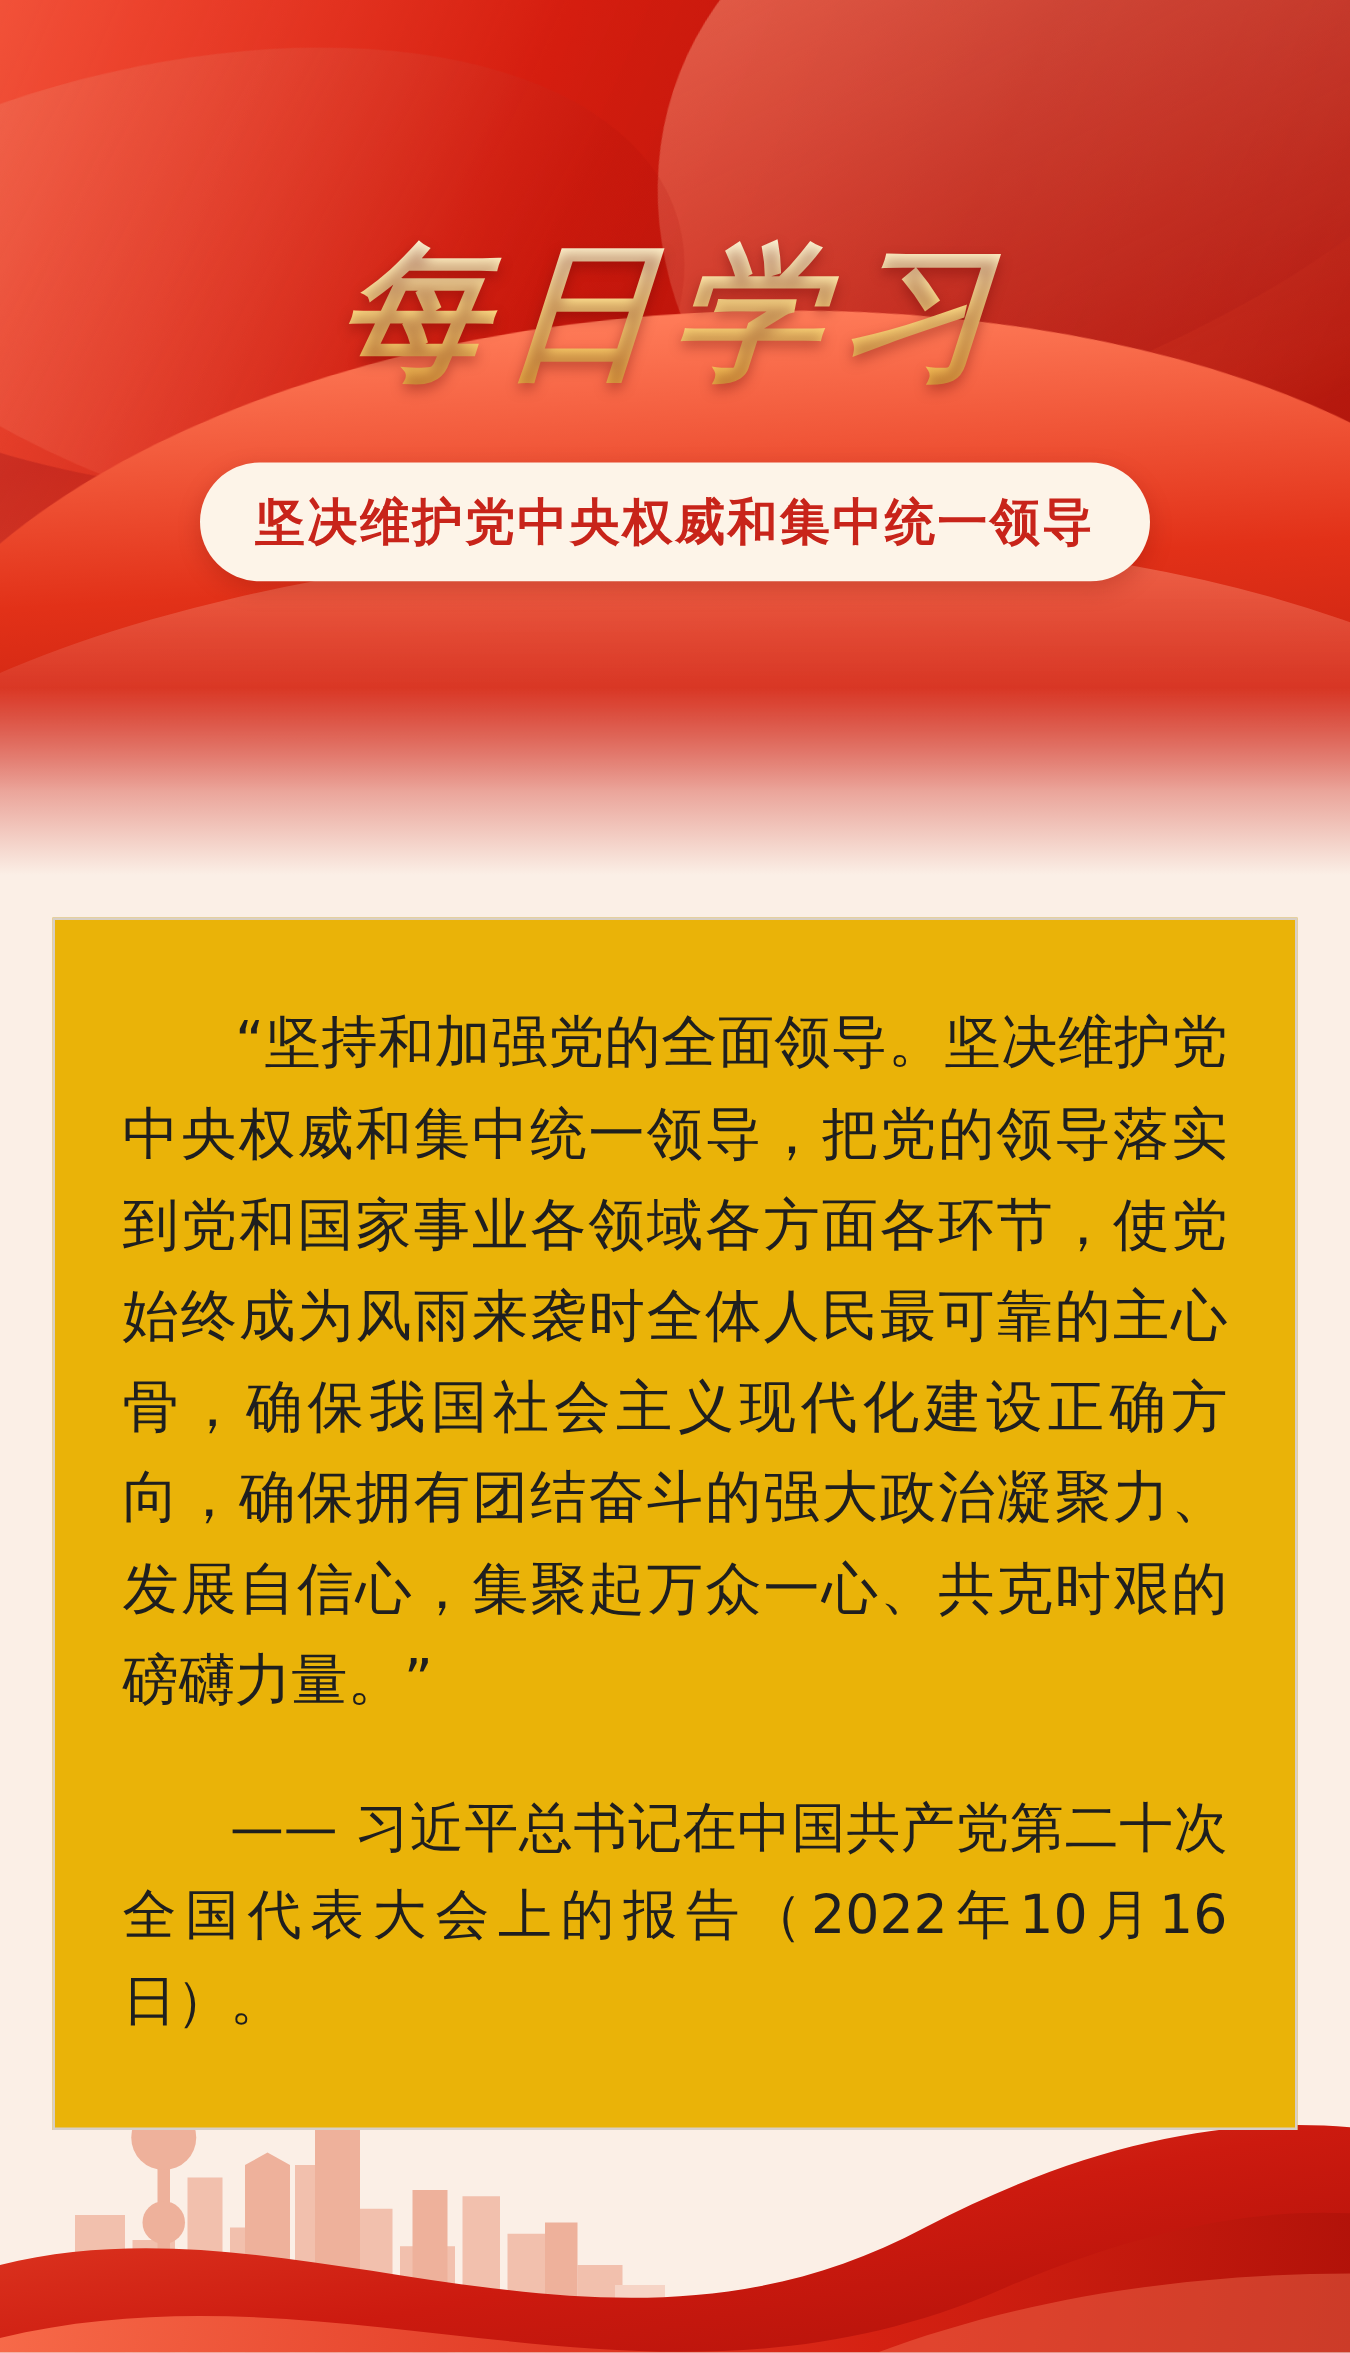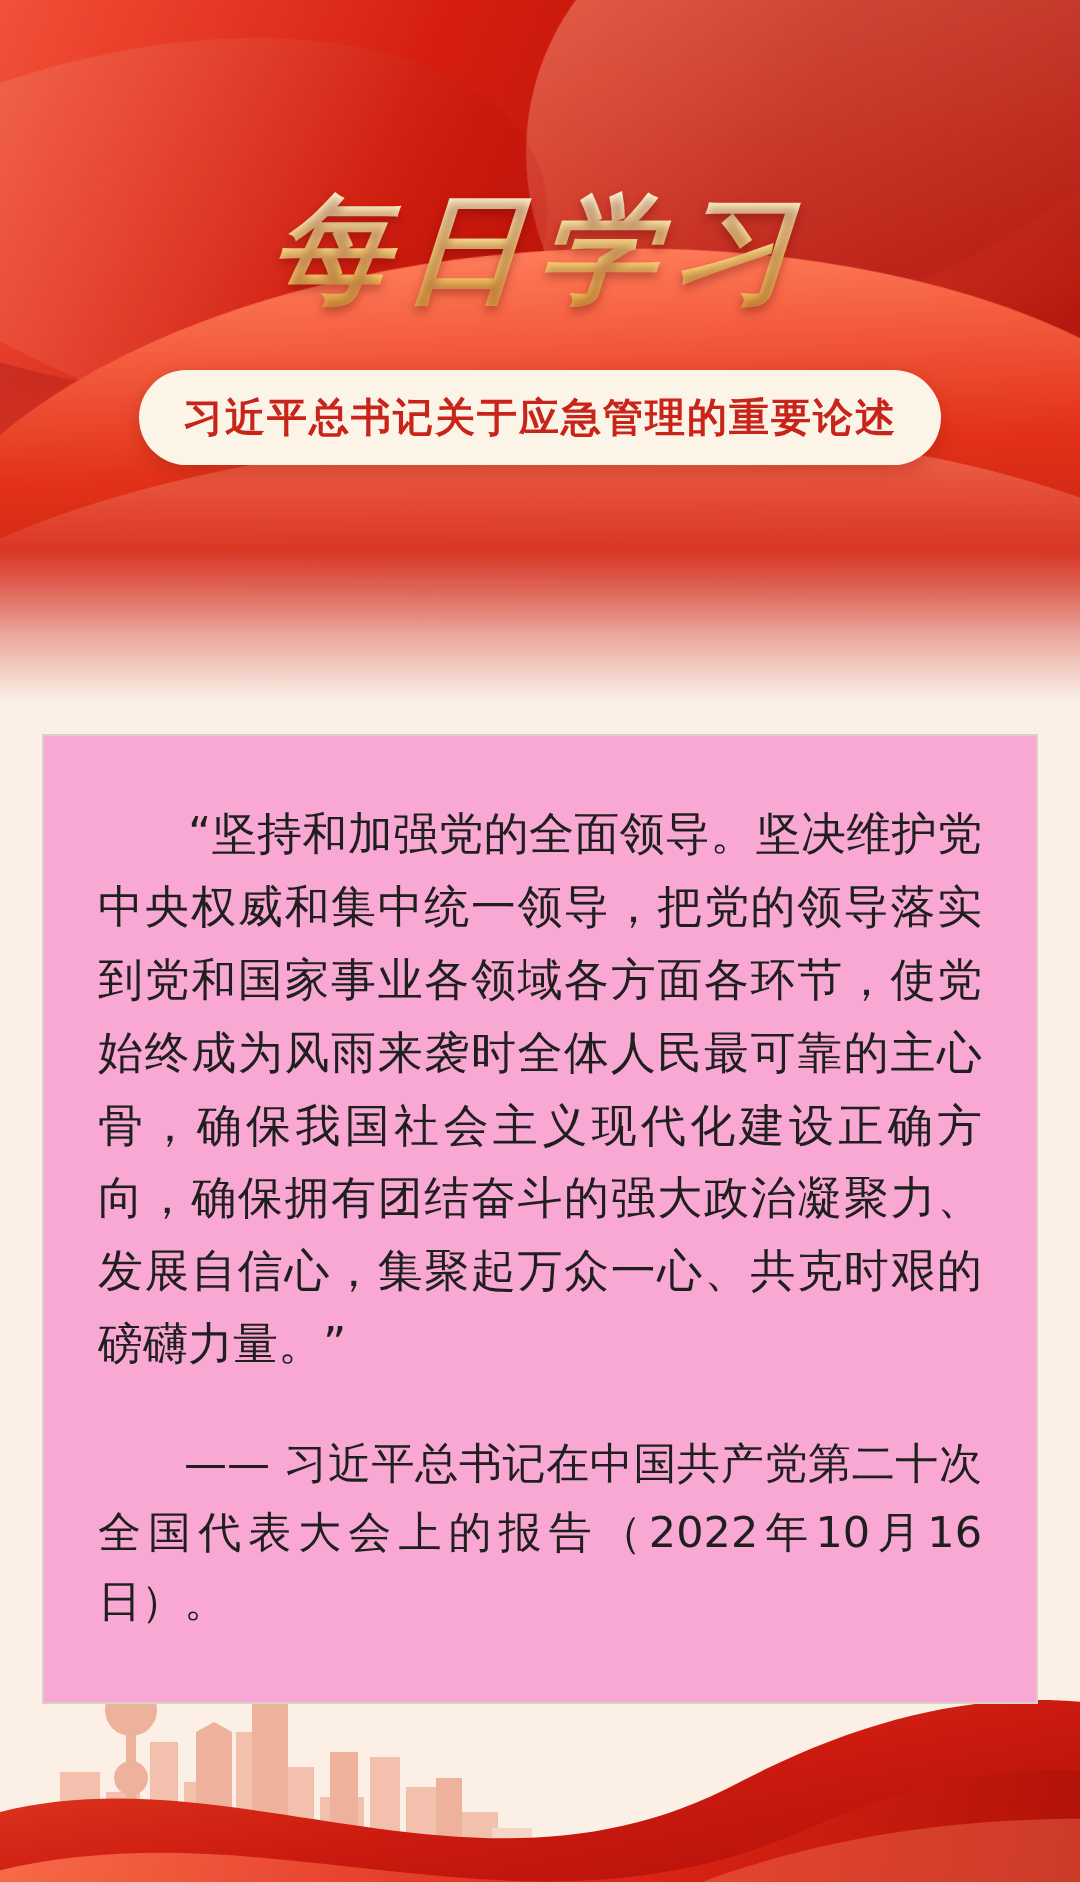--- a/index.html
+++ b/index.html
@@ -124,21 +124,21 @@
     color: #c8241a;
   }
 
   
   .quote-card {
     position: absolute;
     left: 42px;
     top: 734px;
     width: 996px;
     box-sizing: border-box;
-    background: #f9a8d4;
+    background: #eab308;
     border: 2px solid #d8cfc6;
     padding: 62px 54px 66px 54px;
     z-index: 4;
   }
   .quote-body {
     font-family: "DejaVu Sans", "Liberation Sans", sans-serif;
     font-size: 45px;
     line-height: 1.62;
     color: #1f1f1f;
     text-align: justify;
@@ -186,21 +186,21 @@
     <div class="silk silk3"></div>
     <div class="silk silk4"></div>
     <div class="banner-fade"></div>
   </div>
 
   <div class="title-wrap">
     <div class="main-title">每日学习</div>
   </div>
 
   <div class="subtitle-pill">
-    <span class="subtitle-text">习近平总书记关于应急管理的重要论述</span>
+    <span class="subtitle-text">坚决维护党中央权威和集中统一领导</span>
   </div>
 
   <div class="quote-card">
     <div class="quote-body">“坚持和加强党的全面领导。坚决维护党中央权威和集中统一领导，把党的领导落实到党和国家事业各领域各方面各环节，使党始终成为风雨来袭时全体人民最可靠的主心骨，确保我国社会主义现代化建设正确方向，确保拥有团结奋斗的强大政治凝聚力、发展自信心，集聚起万众一心、共克时艰的磅礴力量。”</div>
     <div class="quote-source">—— 习近平总书记在中国共产党第二十次全国代表大会上的报告（2022年10月16日）。</div>
   </div>
 
   <svg class="skyline" viewBox="0 0 1080 300" preserveAspectRatio="none">
     <g fill="#f2c0ad">
       <rect x="60" y="190" width="40" height="110"></rect>

